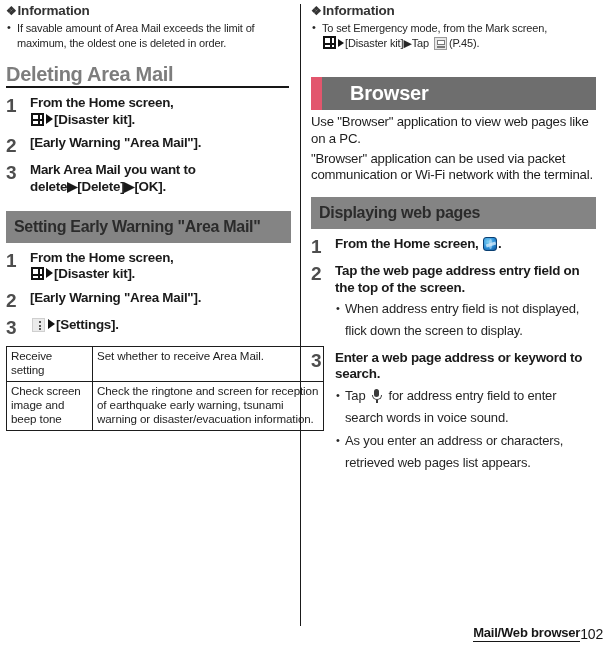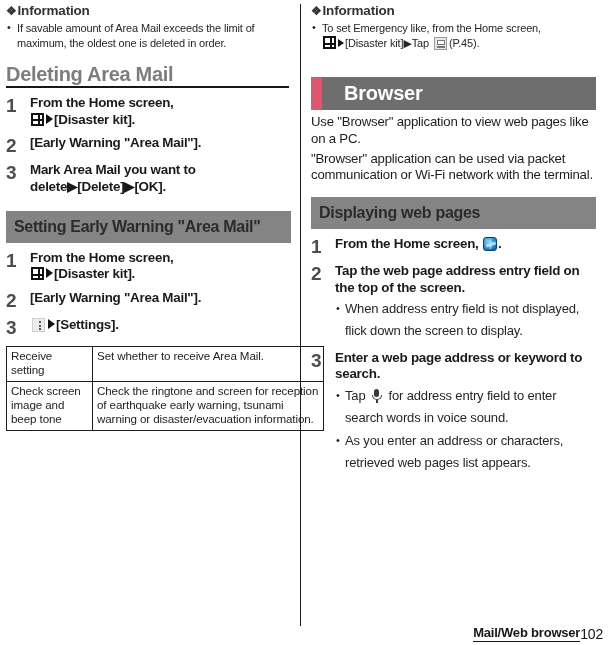--- a/index.html
+++ b/index.html
@@ -63,21 +63,21 @@
 
   
   .chapter{
     display:flex;align-items:stretch;
     margin:26px 0 0 0;width:285px;height:33px;
   }
   .chapter-accent{width:11px;background:#e2566d;flex:0 0 auto;}
   .chapter-bar{
     flex:1 1 auto;background:#6e6e6e;color:#ffffff;
     font-size:20px;font-weight:bold;letter-spacing:-0.2px;
-    display:flex;align-items:center;padding-left:22px;
+    display:flex;align-items:center;padding-left:28px;
   }
 
   
   .step{display:flex;margin-top:7px;}
   .step-num{
     flex:0 0 24px;width:24px;
     font-size:19px;font-weight:bold;color:#4d4d4d;
     line-height:19px;text-align:left;padding-top:1px;
   }
   .step-body{flex:1 1 auto;}
@@ -280,21 +280,21 @@
   </div>
 
   <div class="col col-right">
 
     <div class="info-head">
       <span class="diamond-icon">❖</span>
         <span>Information</span>
     </div>
     <ul class="bullet-list">
       <li class="bullet-li">
-        <span>To set Emergency like, from the Home screen,</span><br>
+        <span>To set Emergency mode, from the Mark screen,</span><br>
         <span class="ic ic-grid"></span><span class="tri tri-sm"></span><span>[Disaster kit]▶Tap</span>
         <span class="ic ic-app"></span><span>(P.45).</span>
       </li>
     </ul>
 
     <div class="chapter">
       <div class="chapter-accent"></div>
       <div class="chapter-bar">Browser</div>
     </div>
 

